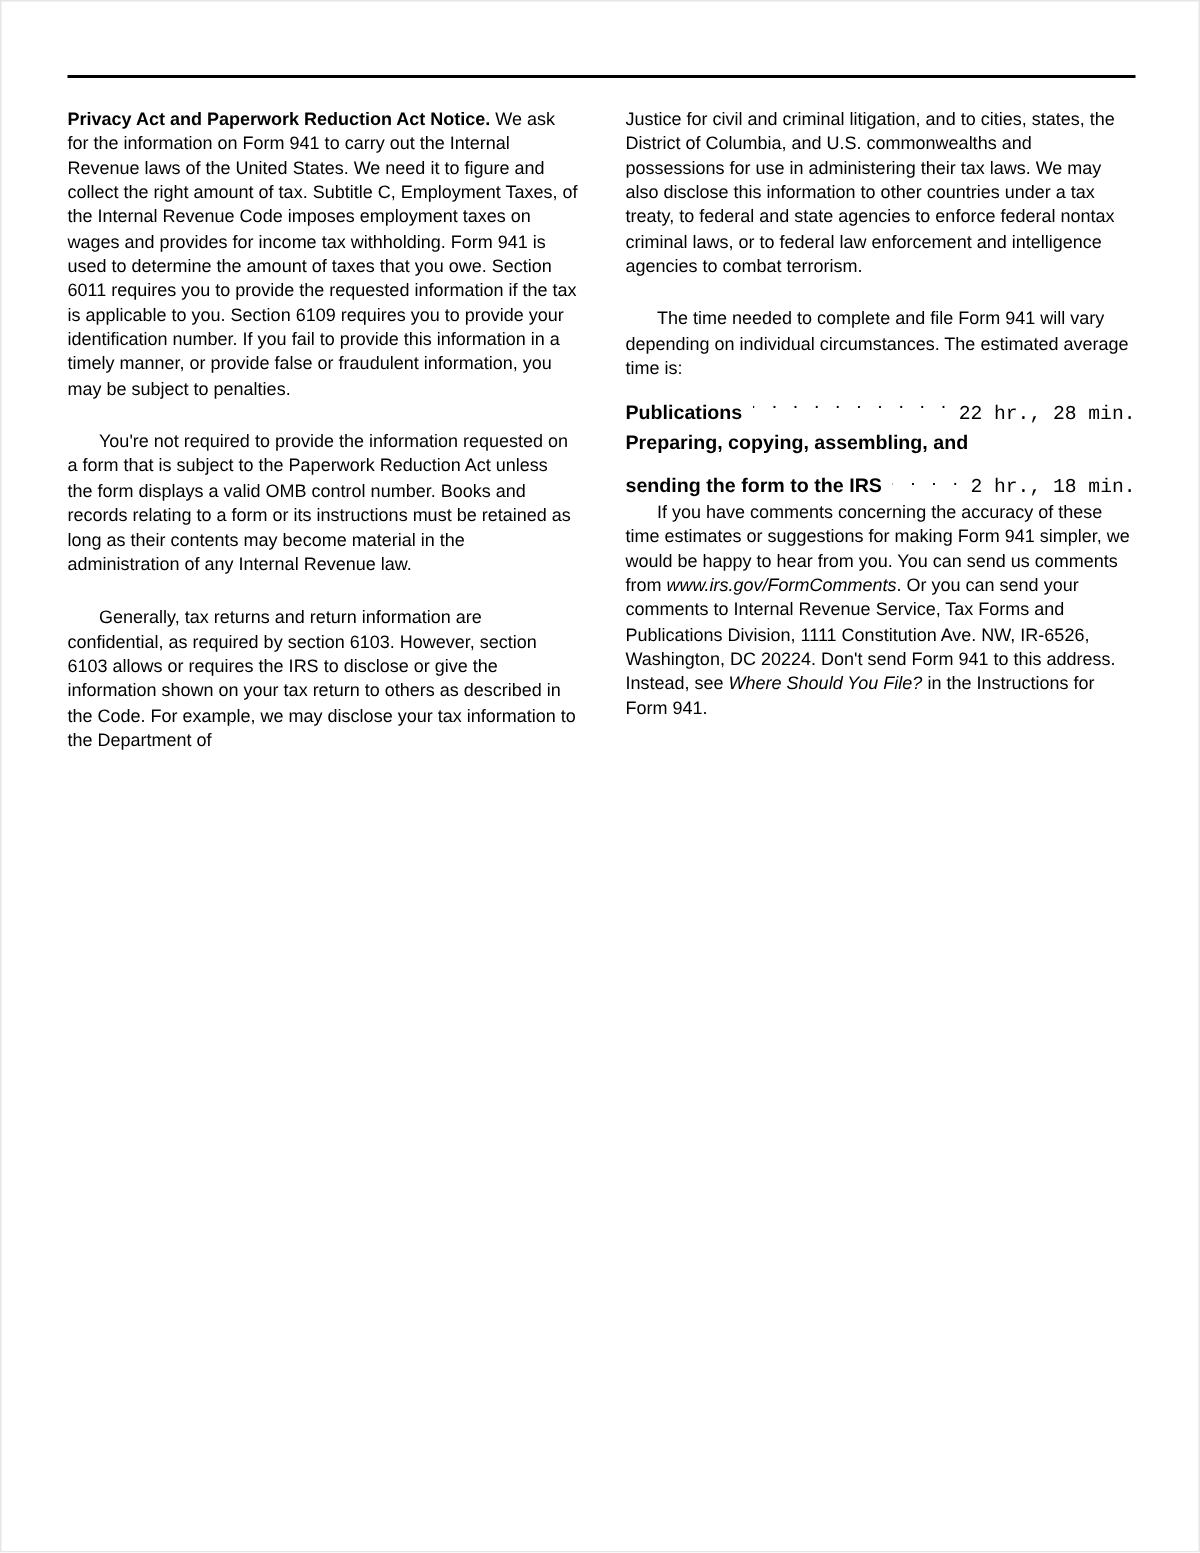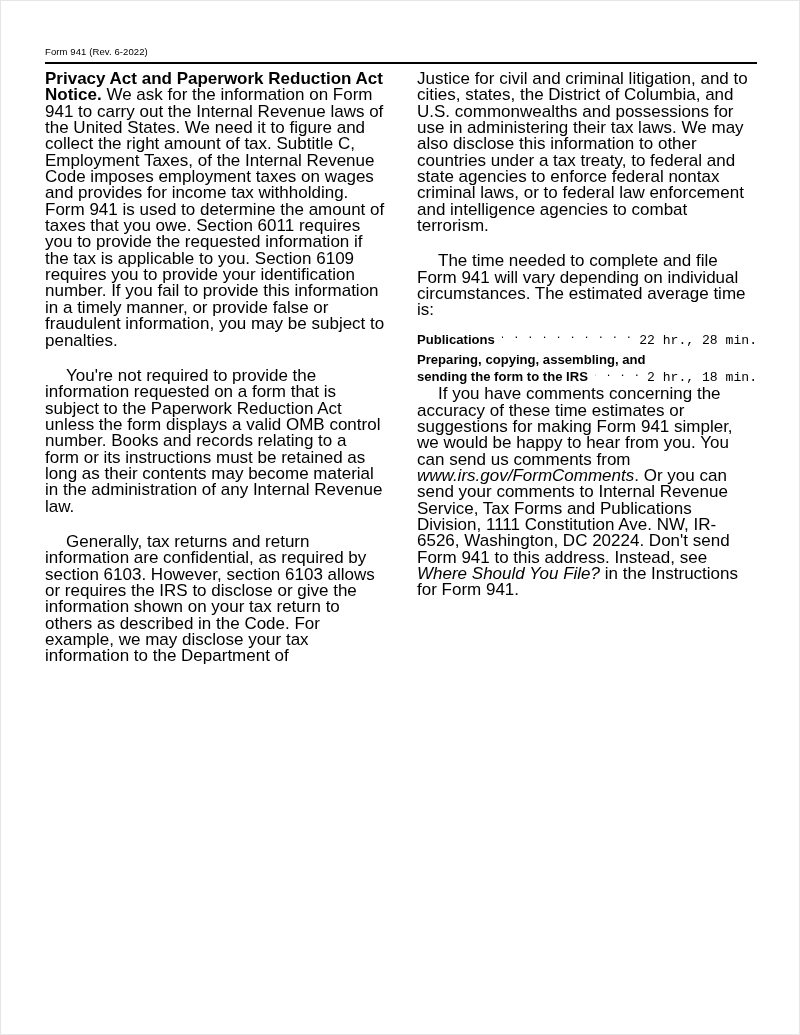--- a/index.html
+++ b/index.html
@@ -60,21 +60,21 @@
     align-items: flex-start;
   }
 
   .col {
     width: 340px;
     flex: 0 0 340px;
   }
 
   .col p {
     margin: 0;
-    font-size: 17px;
+    font-size: 12px;
     line-height: 16.35px;
     text-align: left;
     color: #000;
   }
 
   .col p.indent {
     text-indent: 21px;
   }
 
   .col p + p {
@@ -127,35 +127,35 @@
   }
 
   .time-row .tvalue {
     flex: 0 0 auto;
     text-align: left;
     font-family: Liberation Mono, monospace;
   }
 
   .time-row.continued {
     line-height: 17.2px;
+    margin-top: 12px;
   }
 
   .time-row.wrapfirst {
     font-weight: bold;
     display: block;
     line-height: 17.2px;
   }
 </style>
 </head>
 <body>
 
 <div class="page">
 
   <div class="page-header">
-    <div class="form-ref">Form 941 (Rev. 6-2022)</div>
     <div class="header-rule"></div>
   </div>
 
   <div class="columns">
 
     <div class="col">
 
       <p><span class="lead">Privacy Act and Paperwork Reduction Act Notice.</span><span> We ask for the information on Form 941 to carry out the Internal Revenue laws of the United States. We need it to figure and collect the right amount of tax. Subtitle C, Employment Taxes, of the Internal Revenue Code imposes employment taxes on wages and provides for income tax withholding. Form 941 is used to determine the amount of taxes that you owe. Section 6011 requires you to provide the requested information if the tax is applicable to you. Section 6109 requires you to provide your identification number. If you fail to provide this information in a timely manner, or provide false or fraudulent information, you may be subject to penalties.</span></p>
 
       <p class="indent">You're not required to provide the information requested on a form that is subject to the Paperwork Reduction Act unless the form displays a valid OMB control number. Books and records relating to a form or its instructions must be retained as long as their contents may become material in the administration of any Internal Revenue law.</p>

